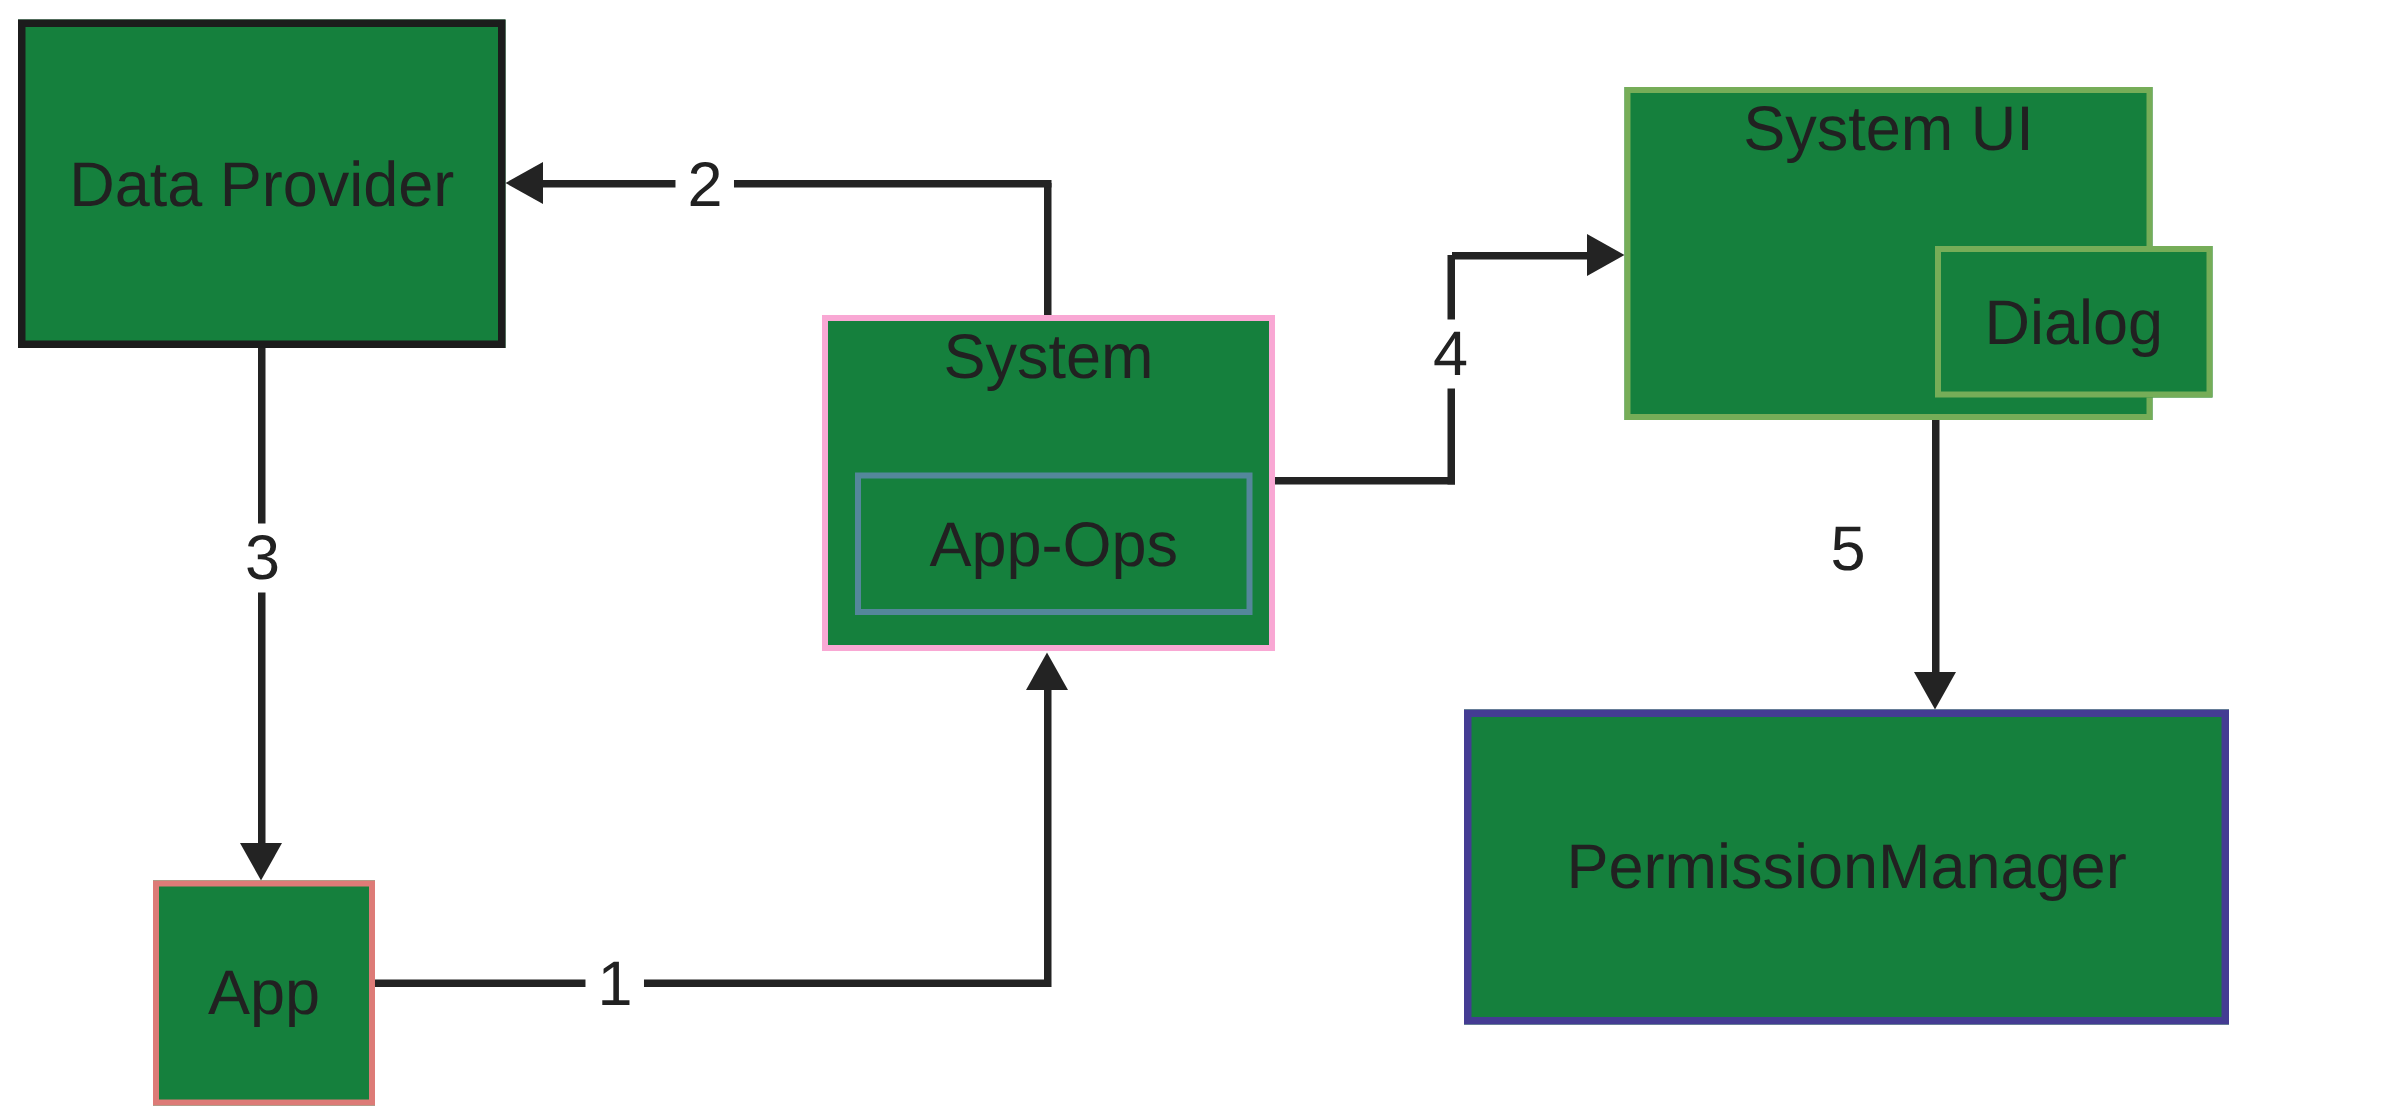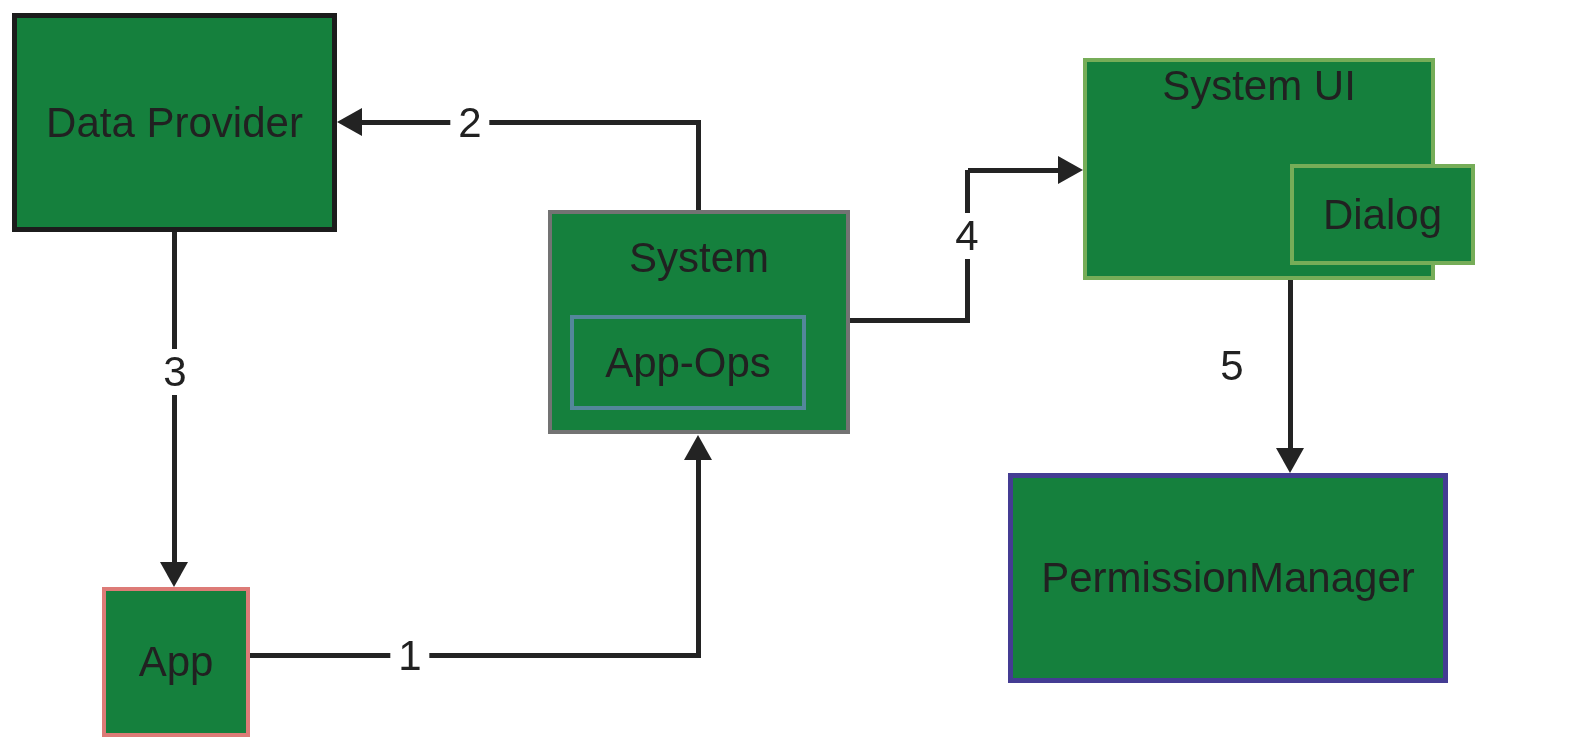--- a/index.html
+++ b/index.html
@@ -25,25 +25,25 @@
     justify-content: center;
     font-size: 42px;
     color: #212121;
   }
   .node.top-label {
     align-items: flex-start;
   }
   .node-label { white-space: nowrap; }
   
   #data-provider    { left: 12px;   top: 13px;  width: 325px; height: 219px; border: 5px solid #1c1c1c; }
-  #system           { left: 548px;  top: 210px; width: 302px; height: 224px; border: 4px solid #737373; padding-top: 20px; }
-  #app-ops          { left: 18px;   top: 101px; width: 236px; height: 95px;  border: 4px solid #54879b; text-align: right; }
+  #system           { left: 548px;  top: 210px; width: 302px; height: 224px; border: 4px solid #f9a8d4; }
+  #app-ops          { left: 18px;   top: 101px; width: 265px; height: 95px;  border: 4px solid #54879b; text-align: right; }
   #system-ui        { left: 1083px; top: 58px;  width: 352px; height: 222px; border: 4px solid #76ad58; }
   #dialog           { left: 203px;  top: 90px;  width: 185px; height: 101px; border: 4px solid #76ad58; margin-top: 12px; }
-  #permission-manager { left: 1008px; top: 473px; width: 440px; height: 210px; border: 5px solid #443c93; }
+  #permission-manager { left: 976px; top: 473px; width: 510px; height: 210px; border: 5px solid #443c93; }
   #app              { left: 102px;  top: 587px; width: 148px; height: 150px; border: 4px solid #dd7b77; }
 
   
   .seg {
     position: absolute;
     background: #232323;
   }
   
   .head {
     position: absolute;

